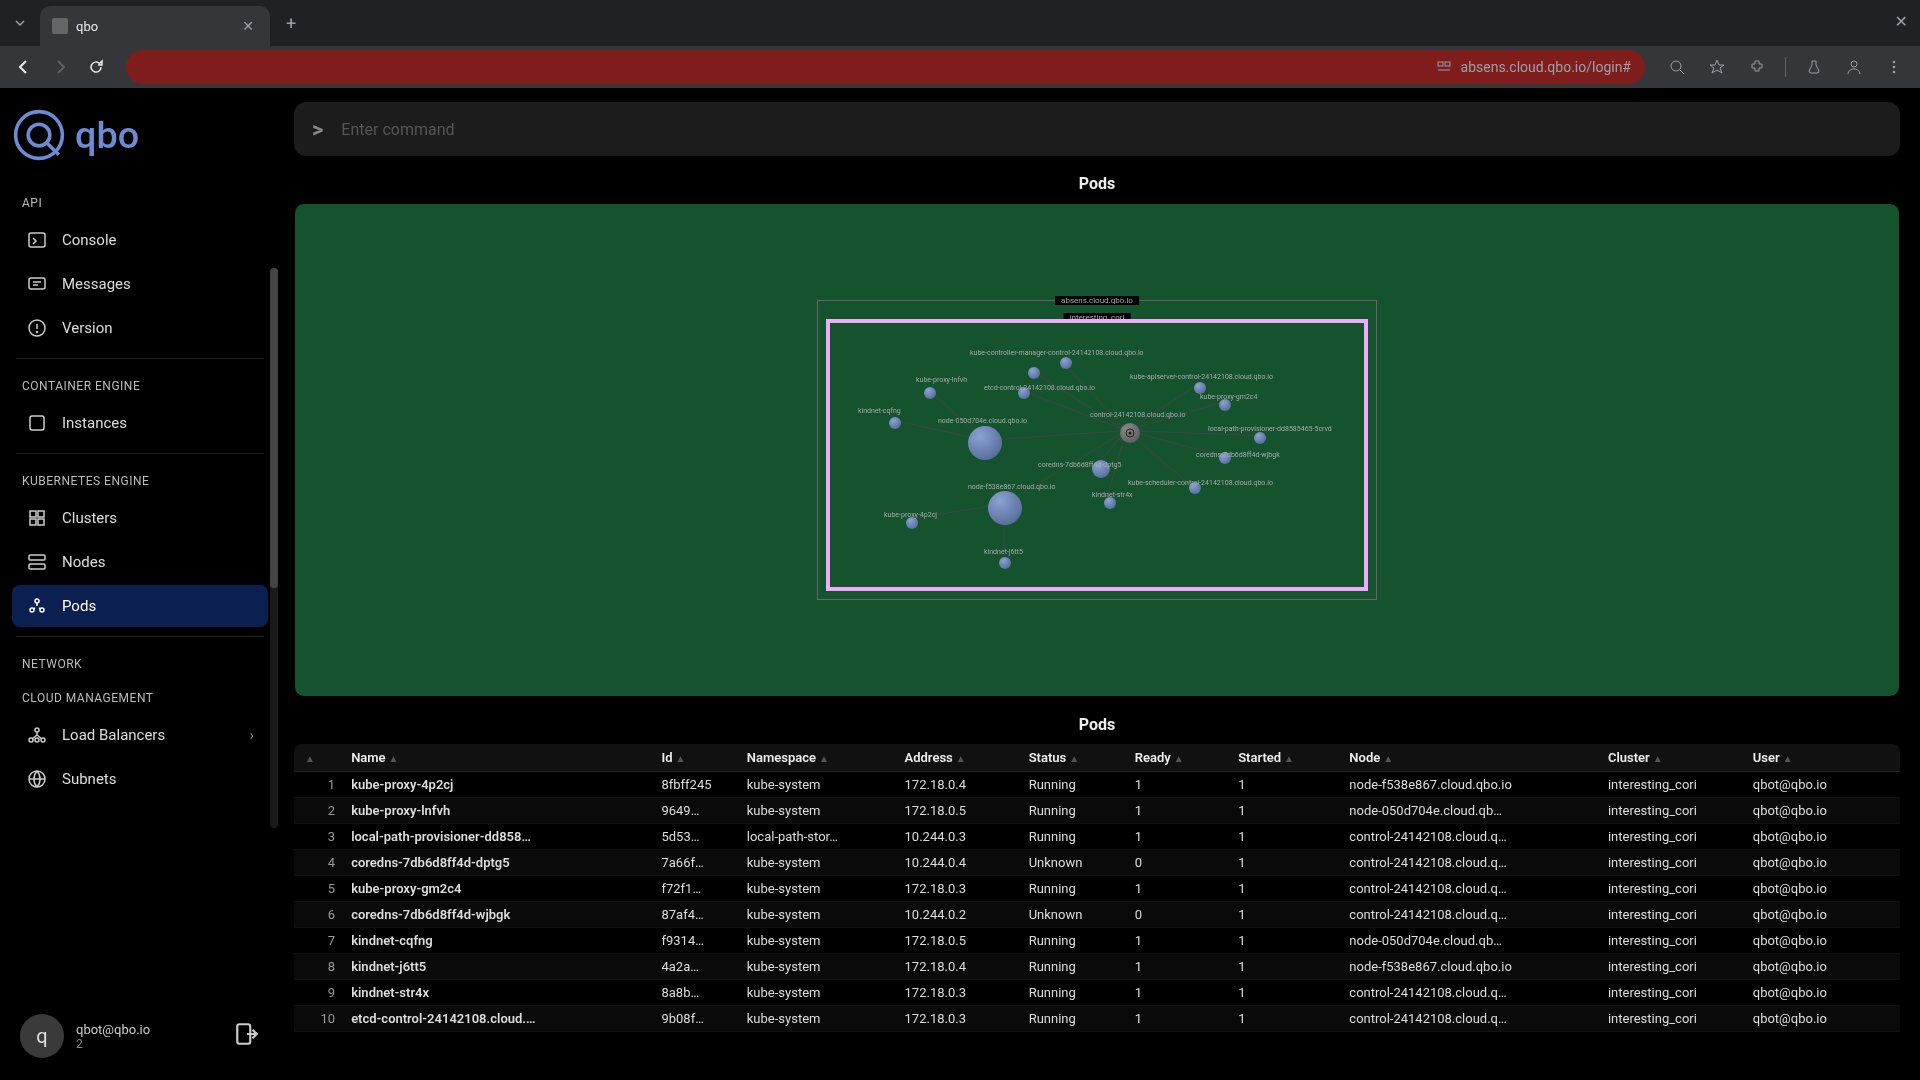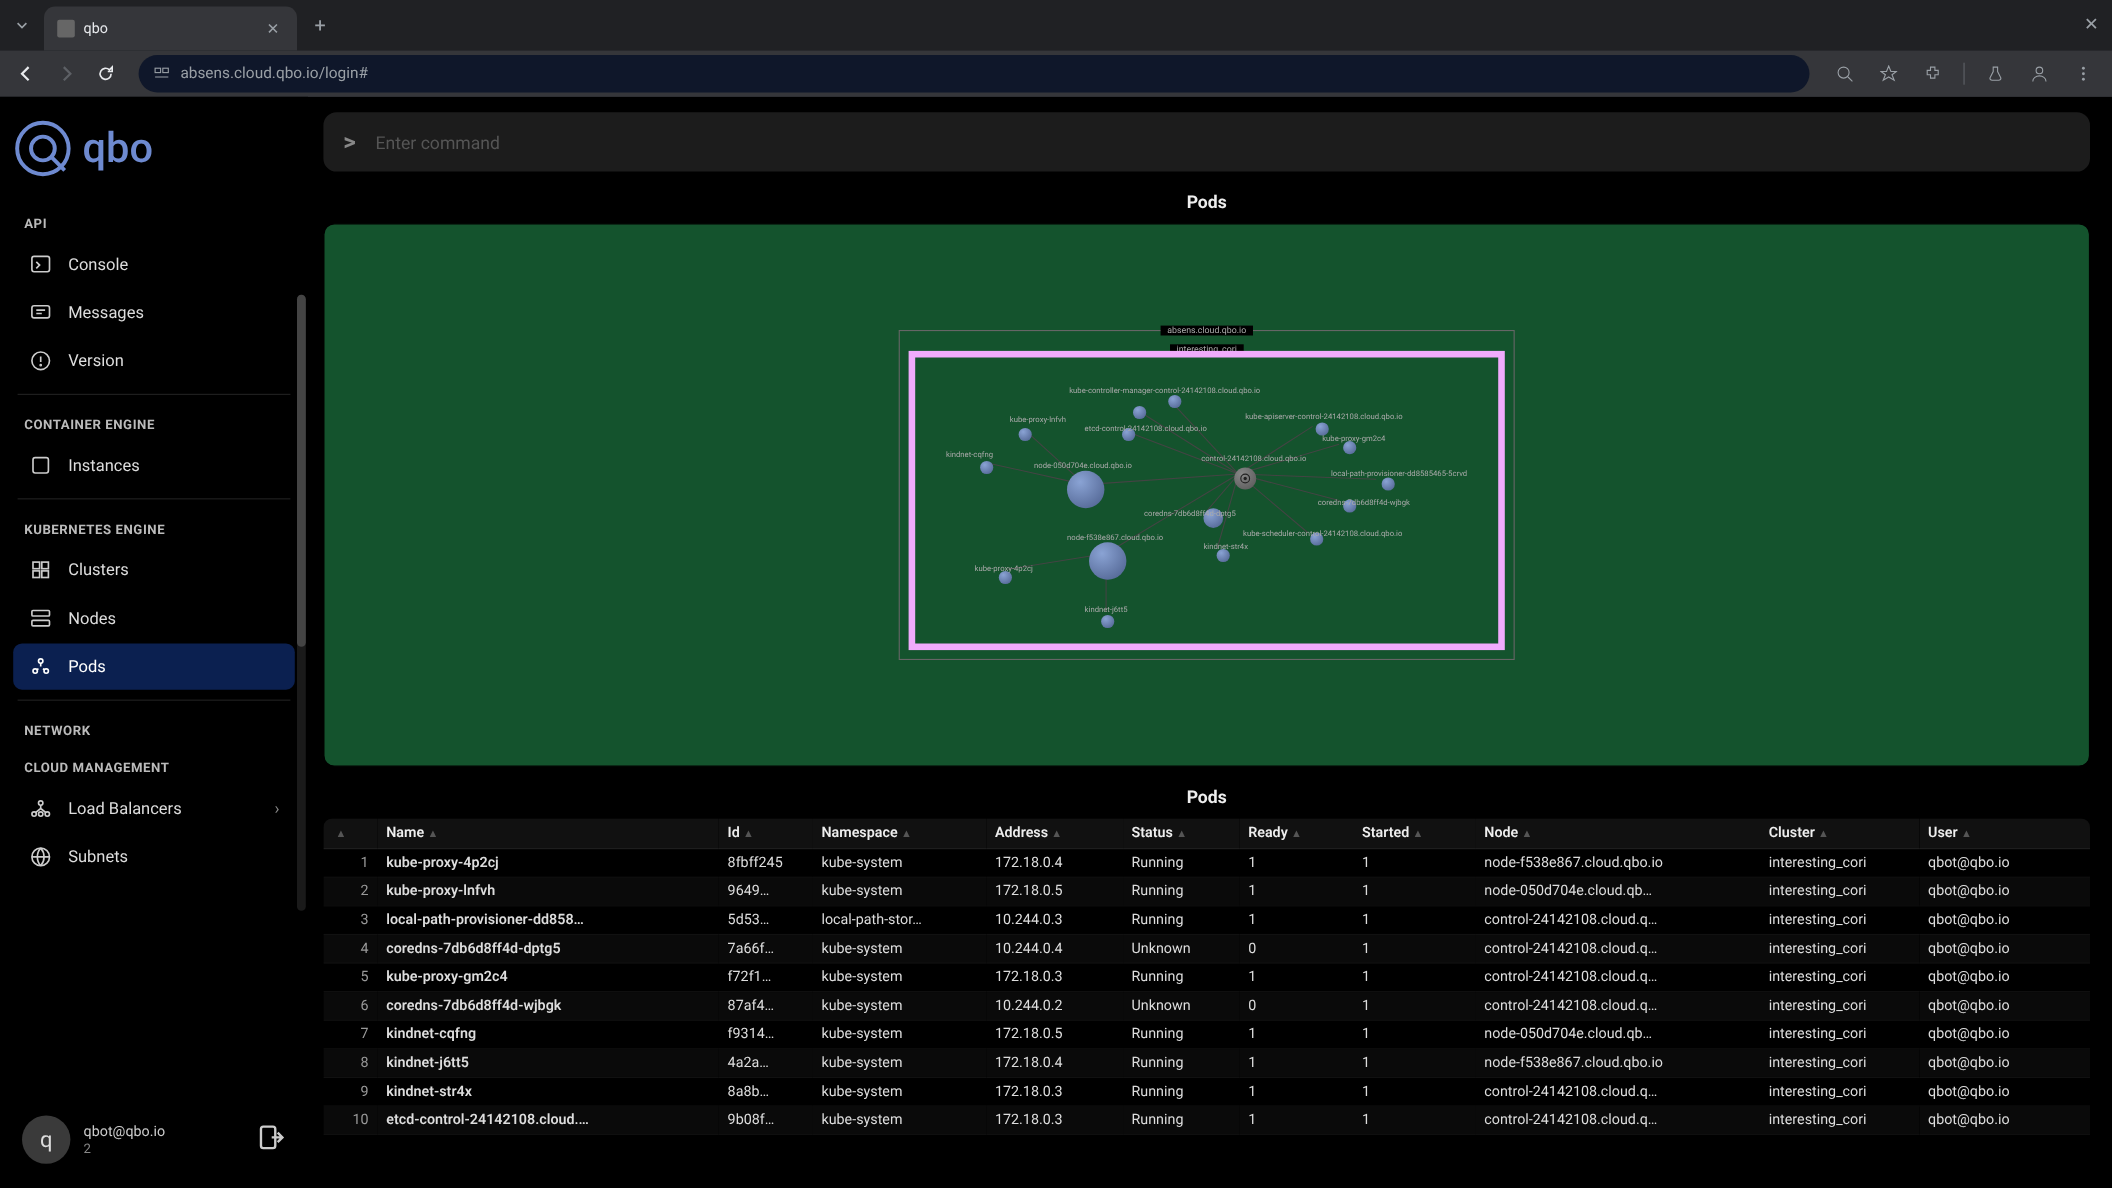--- a/index.html
+++ b/index.html
@@ -12,33 +12,33 @@
 .tab { background: #35363a; height: 40px; width: 230px; border-radius: 10px 10px 0 0; display: flex; align-items: center; padding: 0 12px; margin-left: 8px; margin-top: 6px; position: relative; }
 .tab-favicon { width: 16px; height: 16px; background: #666; border-radius: 2px; margin-right: 8px; }
 .tab-title { font-size: 13px; color: #e8eaed; flex: 1; }
 .tab-close { color: #9aa0a6; font-size: 14px; cursor: pointer; padding: 0 4px; }
 .new-tab { color: #9aa0a6; font-size: 18px; margin-left: 16px; cursor: pointer; }
 .window-close { position: absolute; right: 12px; top: 12px; color: #9aa0a6; cursor: pointer; }
 
 .toolbar { height: 42px; background: #35363a; display: flex; align-items: center; padding: 0 10px; gap: 8px; }
 .nav-btn { width: 28px; height: 28px; display: flex; align-items: center; justify-content: center; color: #9aa0a6; cursor: pointer; border-radius: 14px; }
 .nav-btn.disabled { opacity: 0.4; }
-.url-bar { flex: 1; height: 34px; background: #0f172a; border-radius: 17px; display: flex; align-items: center; padding: 0 14px; margin: 0 8px; }
+.url-bar { flex: 1; height: 34px; background: #7f1d1d; border-radius: 17px; display: flex; align-items: center; padding: 0 14px; margin: 0 8px; justify-content: flex-end; }
 .url-icon { color: #9aa0a6; margin-right: 10px; }
 .url-text { color: #9aa0a6; font-size: 14px; }
 .toolbar-icon { width: 32px; height: 32px; display: flex; align-items: center; justify-content: center; color: #9aa0a6; cursor: pointer; }
 .toolbar-sep { width: 1px; height: 20px; background: #5f6368; margin: 0 4px; }
 
 
 .app { display: flex; height: calc(1080px - 88px); background: #000; }
 .sidebar { width: 280px; background: #000; padding: 12px 8px; display: flex; flex-direction: column; position: relative; }
 .logo { padding: 8px 4px 18px 4px; }
 .logo svg { width: 180px; }
 
-.section-label { font-size: 12px; font-weight: 700; color: #bbb; letter-spacing: 0.5px; padding: 12px 14px 8px; }
+.section-label { font-size: 12px; font-weight: 400; color: #bbb; letter-spacing: 0.5px; padding: 12px 14px 8px; }
 .nav-item { display: flex; align-items: center; padding: 10px 14px; font-size: 15px; color: #ddd; cursor: pointer; border-radius: 8px; margin: 1px 4px; gap: 14px; }
 .nav-item.active { background: #0b2050; color: #fff; }
 .nav-item .nav-icon { width: 22px; height: 22px; display: flex; align-items: center; justify-content: center; flex-shrink: 0; }
 .nav-divider { height: 1px; background: #222; margin: 8px 8px; }
 
 .sidebar-scroll { position: absolute; right: 2px; top: 180px; width: 8px; height: 560px; background: #1a1a1a; border-radius: 4px; }
 .sidebar-scroll-thumb { width: 8px; height: 320px; background: #444; border-radius: 4px; }
 
 .user-bar { margin-top: auto; display: flex; align-items: center; padding: 10px 12px; gap: 12px; }
 .user-avatar { width: 44px; height: 44px; border-radius: 22px; background: #3a3a3a; display: flex; align-items: center; justify-content: center; font-size: 20px; color: #ddd; }
@@ -49,21 +49,21 @@
 
 .main { flex: 1; padding: 14px 20px 0 14px; overflow: hidden; display: flex; flex-direction: column; }
 .cmd-bar { background: #1c1c1c; height: 54px; border-radius: 12px; display: flex; align-items: center; padding: 0 18px; margin-bottom: 18px; }
 .cmd-prompt { color: #888; font-size: 22px; font-weight: bold; margin-right: 18px; }
 .cmd-input { background: transparent; border: none; outline: none; color: #ccc; font-size: 16px; flex: 1; }
 .cmd-input::placeholder { color: #555; }
 
 .panel-title { text-align: center; font-size: 16px; font-weight: 700; color: #eee; margin-bottom: 10px; }
 .viz-panel { background: #14532d; border: 1px solid #000; border-radius: 10px; height: 494px; position: relative; overflow: hidden; margin-bottom: 18px; }
 .graph-box { position: absolute; left: 50%; top: 50%; transform: translate(-50%, -50%); width: 560px; height: 300px; border: 1px solid #666; }
-.graph-inner { position: absolute; left: 8px; top: 18px; right: 8px; bottom: 8px; border: 6px solid #f0abfc; padding-left: 28px; }
+.graph-inner { position: absolute; left: 8px; top: 18px; right: 8px; bottom: 8px; border: 4px solid #f0abfc; padding-left: 28px; }
 .graph-header { position: absolute; left: 50%; top: -5px; transform: translateX(-50%); font-size: 8px; color: #aaa; background:#000; padding:0 6px; }
 .graph-sub { position: absolute; left: 50%; top: 12px; transform: translateX(-50%); font-size: 8px; color: #aaa; background:#000; padding:0 6px; }
 .gnode { position: absolute; border-radius: 50%; background: radial-gradient(circle at 35% 30%, #8aa3d4, #4a5d8a); }
 .gnode.big { width: 34px; height: 34px; }
 .gnode.med { width: 18px; height: 18px; }
 .gnode.sm { width: 12px; height: 12px; }
 .gnode.ctrl { background: radial-gradient(circle at 35% 30%, #888, #555); width: 20px; height: 20px; display:flex; align-items:center; justify-content:center; }
 .glabel { position: absolute; font-size: 7px; color: #aaa; white-space: nowrap; }
 .gline { stroke: #444; stroke-width: 1; }
 

